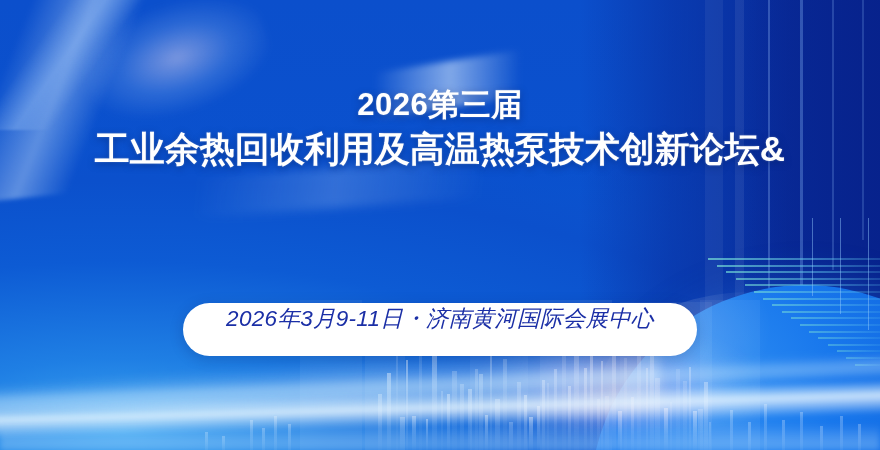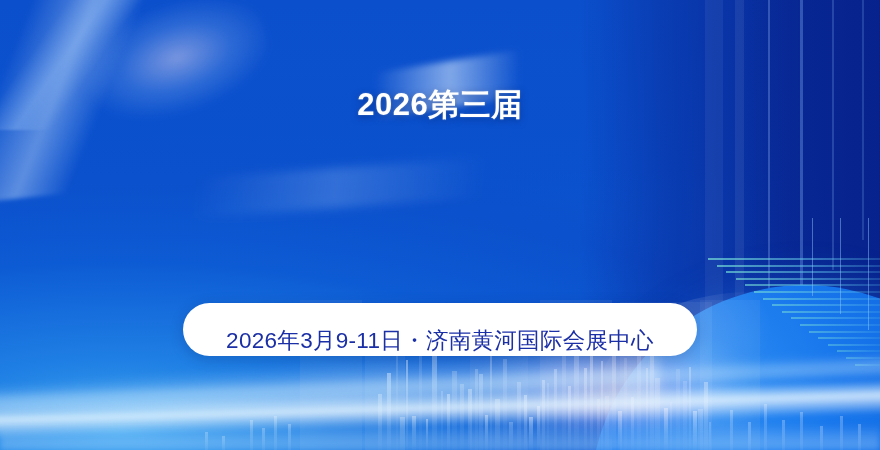--- a/index.html
+++ b/index.html
@@ -144,22 +144,23 @@
   .hl1{ font-size:31px; line-height:38px; }
   .hl2{ font-size:35px; line-height:50px; letter-spacing:0px; }
   .hl3{ font-size:35px; line-height:52px; letter-spacing:0px; }
 
   
   .pill{
     position:absolute; left:183px; top:303px;
     width:514px; height:53px;
     background:#ffffff;
     border-radius:27px;
-    display:flex; align-items:flex-end; justify-content:center;
+    display:flex; align-items:flex-start; justify-content:center;
     box-shadow:0 3px 14px rgba(3,28,92,.22);
+    font-style:italic;
   }
   .pill span{
     color:#1b2fa6;
     font-size:22.5px;
     font-weight:normal;
     letter-spacing:.3px;
     white-space:nowrap;
   }
 </style>
 </head>
@@ -287,19 +288,20 @@
   <div class="light-band3"></div>
 
   <div class="flare-tl"></div>
   <div class="flare-tl3"></div>
   <div class="flare-tl2"></div>
   <div class="flare-mid"></div>
   <div class="flare-title"></div>
 
   <div class="headline">
     <div class="hl1">2026第三届</div>
+    <div class="hl2">工业余热回收利用及高温热泵技术创新论坛&amp;</div>
   </div>
 
   <div class="pill">
     <span>2026年3月9-11日・济南黄河国际会展中心</span>
   </div>
 
 </div>
 
 </body></html>

